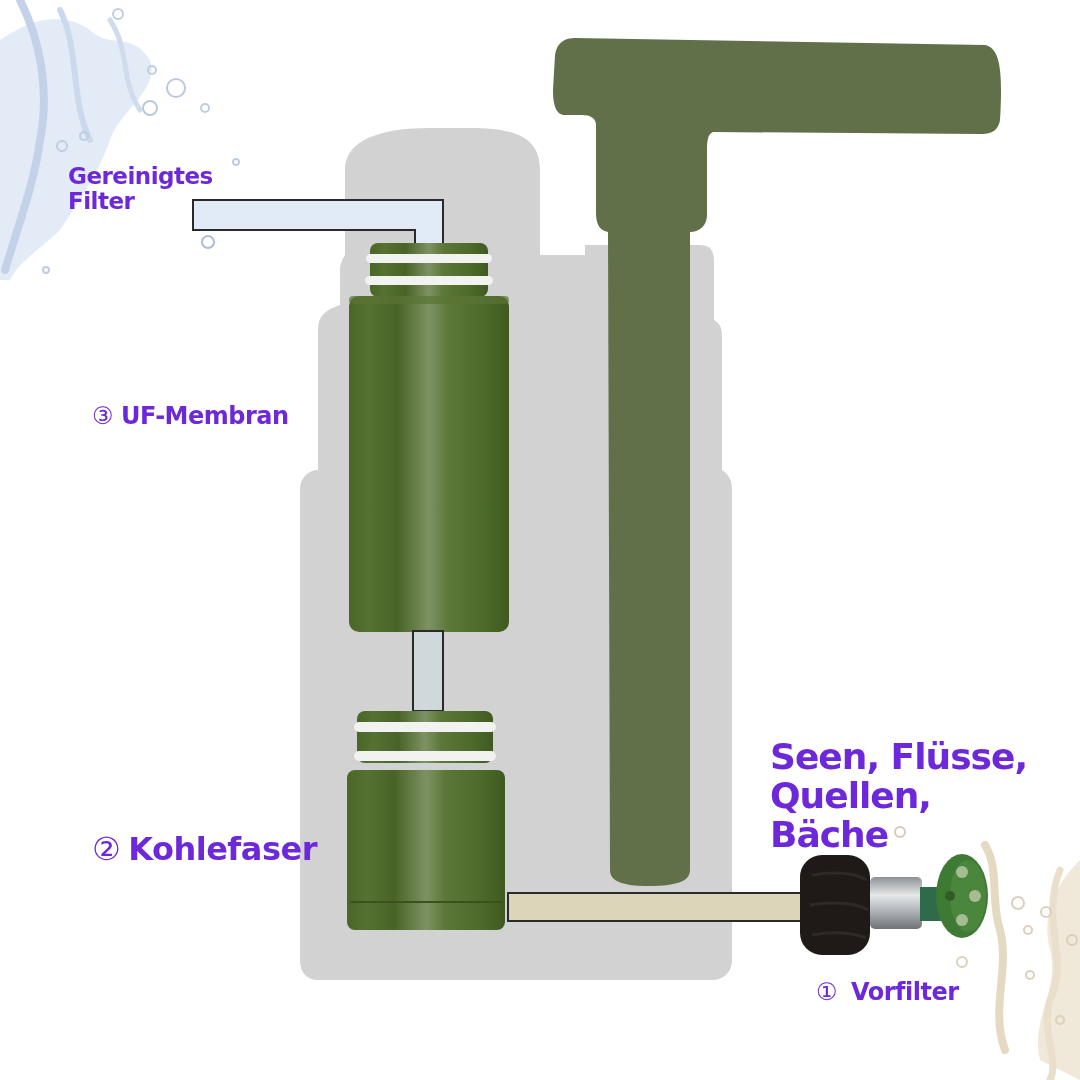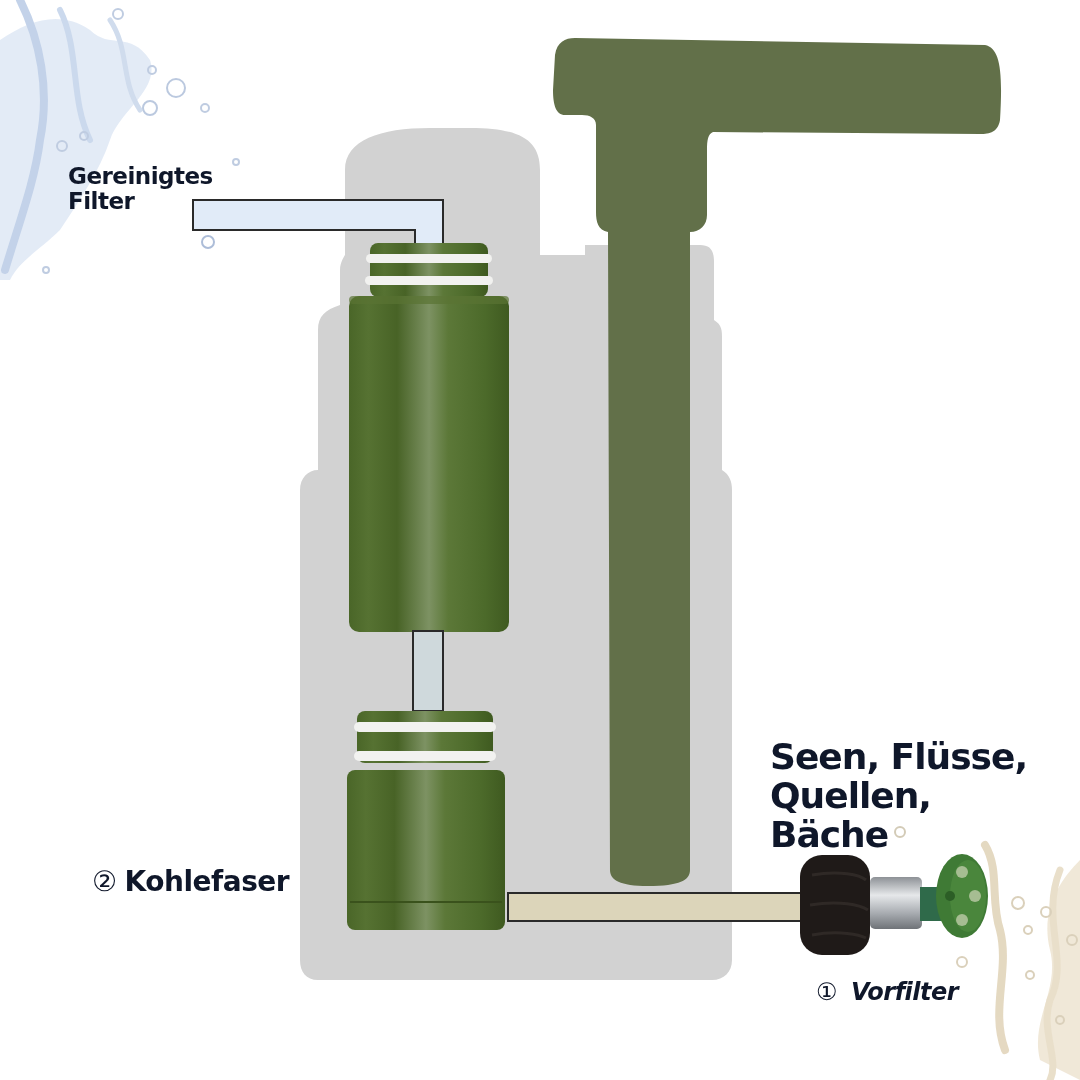--- a/index.html
+++ b/index.html
@@ -1,17 +1,17 @@
 <!DOCTYPE html>
 <html><head>
 <meta charset="utf-8">
 <style>
   html, body { margin: 0; padding: 0; }
   body { width: 1080px; height: 1080px; background: #ffffff; position: relative; overflow: hidden; font-family: "Liberation Sans", "DejaVu Sans", sans-serif; }
-  .label { position: absolute; color: #0f172a; font-weight: 700; font-family: "DejaVu Sans", sans-serif; letter-spacing: -0.5px; line-height: 1.08; }
+  .label { position: absolute; color: #6d28d9; font-weight: 700; font-family: "DejaVu Sans", sans-serif; letter-spacing: -0.5px; line-height: 1.08; }
   .label .num { font-weight: 400; margin-right: 8px; }
   .diagram { position: absolute; left: 0; top: 0; width: 1080px; height: 1080px; }
 </style>
 </head>
 <body>
 
 <svg class="diagram" viewBox="0 0 1080 1080" width="1080" height="1080" xmlns="http://www.w3.org/2000/svg">
   <defs>
     <linearGradient id="cart" x1="0" x2="1" y1="0" y2="0">
       <stop offset="0" stop-color="#4a6628"></stop>
@@ -117,26 +117,27 @@
     <circle cx="950" cy="896" r="5" fill="#2c5e26"></circle>
   </g>
 </svg>
 
 <div class="label" style="left:68px; top:164px; font-size:23px;">
   <div>Gereinigtes</div>
   <div>Filter</div>
 </div>
 
 <div class="label" style="left:92px; top:404px; font-size:24px;">
+  <div><span class="num">③</span><span>UF-Membran</span></div>
 </div>
 
-<div class="label" style="left:92px; top:832px; font-size:28px;margin-top:35px;">
+<div class="label" style="left:92px; top:832px; font-size:32px;">
   <span class="num">②</span><span>Kohlefaser</span>
 </div>
 
 <div class="label" style="left:770px; top:738px; font-size:36px; text-align:left; width:276px; letter-spacing:-1px;">
   <div>Seen, Flüsse,</div>
   <div>Quellen, Bäche</div>
 </div>
 
-<div class="label" style="left:816px; top:980px; font-size:24px;font-style:italic;">
+<div class="label" style="left:816px; top:980px; font-size:24px;">
   <span class="num" style="margin-right:14px;">①</span><span>Vorfilter</span>
 </div>
 
 </body></html>

